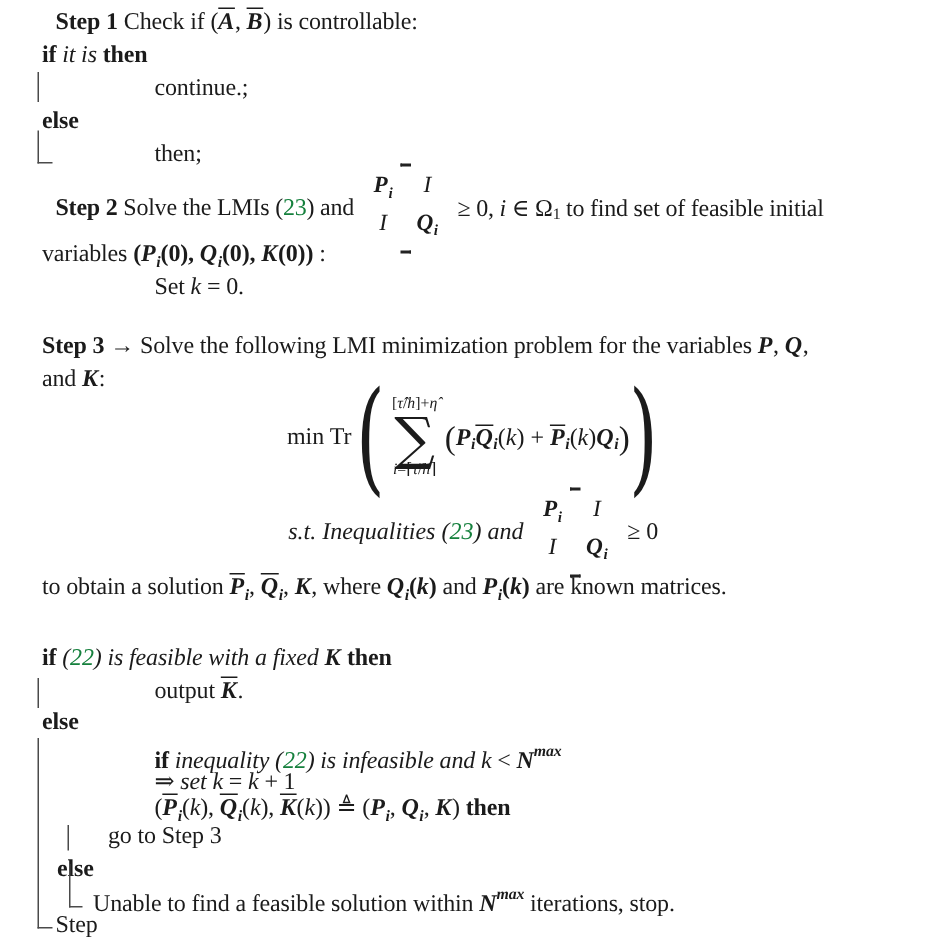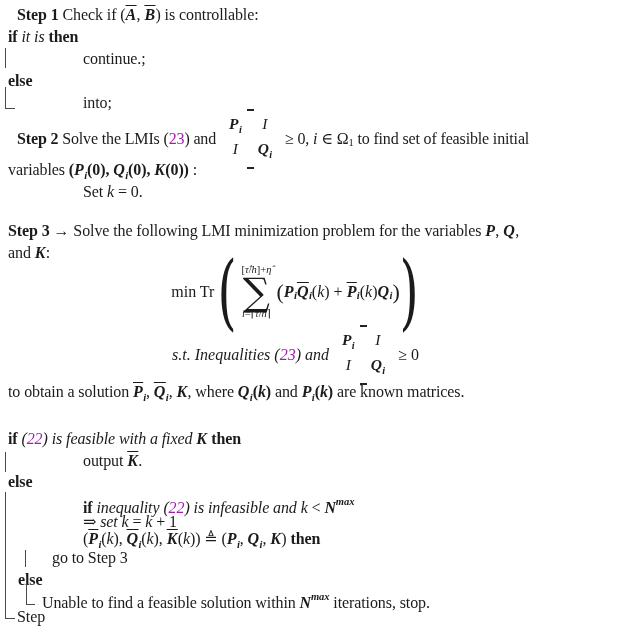--- a/index.html
+++ b/index.html
@@ -1,30 +1,30 @@
 <!DOCTYPE html>
 <html><head>
 <meta charset="utf-8">
 <style>
   html,body{margin:0;padding:0;background:#fff;}
   .page{
     position:relative;width:577px;height:627px;background:#ffffff;
     font-family:"Liberation Serif","DejaVu Serif",serif;
-    font-size:16px;color:#1b1b1b;overflow:hidden;
+    font-size:16px;color:#1b1b1b;overflow:hidden;margin-left:20px;
   }
   .ln{position:absolute;white-space:nowrap;line-height:20px;letter-spacing:-0.1px;}
   
   .s-b{font-weight:700;}
   .s-i{font-style:italic;}
   .s-bi{font-weight:700;font-style:italic;}
   .s-c{font-weight:700;font-style:italic;letter-spacing:.4px;}
   .s-o{text-decoration:overline;}
   .s-sub{font-size:66%;vertical-align:-20%;}
   .s-sup{font-size:66%;vertical-align:40%;}
-  .s-r{color:#a21caf;text-align:right;}
+  .s-r{color:#15803d;text-align:right;}
   .s-p1{font-size:22px;line-height:1;vertical-align:-10%;}
   
   .vbar{position:absolute;width:0;border-left:1.3px solid #4a4a4a;}
   .lbr{position:absolute;border-left:1.3px solid #4a4a4a;border-bottom:1.3px solid #4a4a4a;}
   
   .matrix{display:inline-flex;align-items:center;margin:0 5px;flex-direction:column;}
   .mbl{width:6px;border:1.5px solid #222;border-right:none;margin:1px 0;}
   .mbr{width:6px;border:1.5px solid #222;border-left:none;margin:1px 0;}
   .mgrid{display:grid;grid-template-columns:auto auto;column-gap:16px;
          padding:2px 8px;text-align:center;font-size:15.5px;line-height:19px;align-content:center;}
@@ -43,21 +43,21 @@
 <body>
 
 <div class="page">
 
   <div class="ln" style="top:5px;left:17px"><span class="s-b">Step 1 </span><span>Check if (</span><span class="s-c s-o">A</span><span>, </span><span class="s-c s-o">B</span><span>) is controllable:</span></div>
   <div class="ln" style="top:27px;left:8px"><span class="s-b">if </span><span class="s-i">it is </span><span class="s-b">then</span></div>
   <div class="vbar" style="left:5px;top:48px;height:20px"></div>
   <div class="ln" style="top:49px;left:83px">continue.;</div>
   <div class="ln s-b" style="top:71px;left:8px">else</div>
   <div class="lbr" style="left:5px;top:87px;height:21px;width:9px"></div>
-  <div class="ln" style="top:93px;left:83px">into;</div>
+  <div class="ln" style="top:93px;left:83px">then;</div>
 
   <div class="row" style="top:116px;left:17px;height:46px">
     <span><span class="s-b">Step 2 </span><span>Solve the LMIs (</span><span class="s-r">23</span><span>) and</span></span>
     <span class="matrix">
       <span class="mbl"></span>
       <span class="mgrid">
         <span class="mcell"><span class="s-c">P</span><span class="s-bi s-sub">i</span></span>
         <span class="mcell"><span class="s-i">I</span></span>
         <span class="mcell"><span class="s-i">I</span></span>
         <span class="mcell"><span class="s-c">Q</span><span class="s-bi s-sub">i</span></span>

